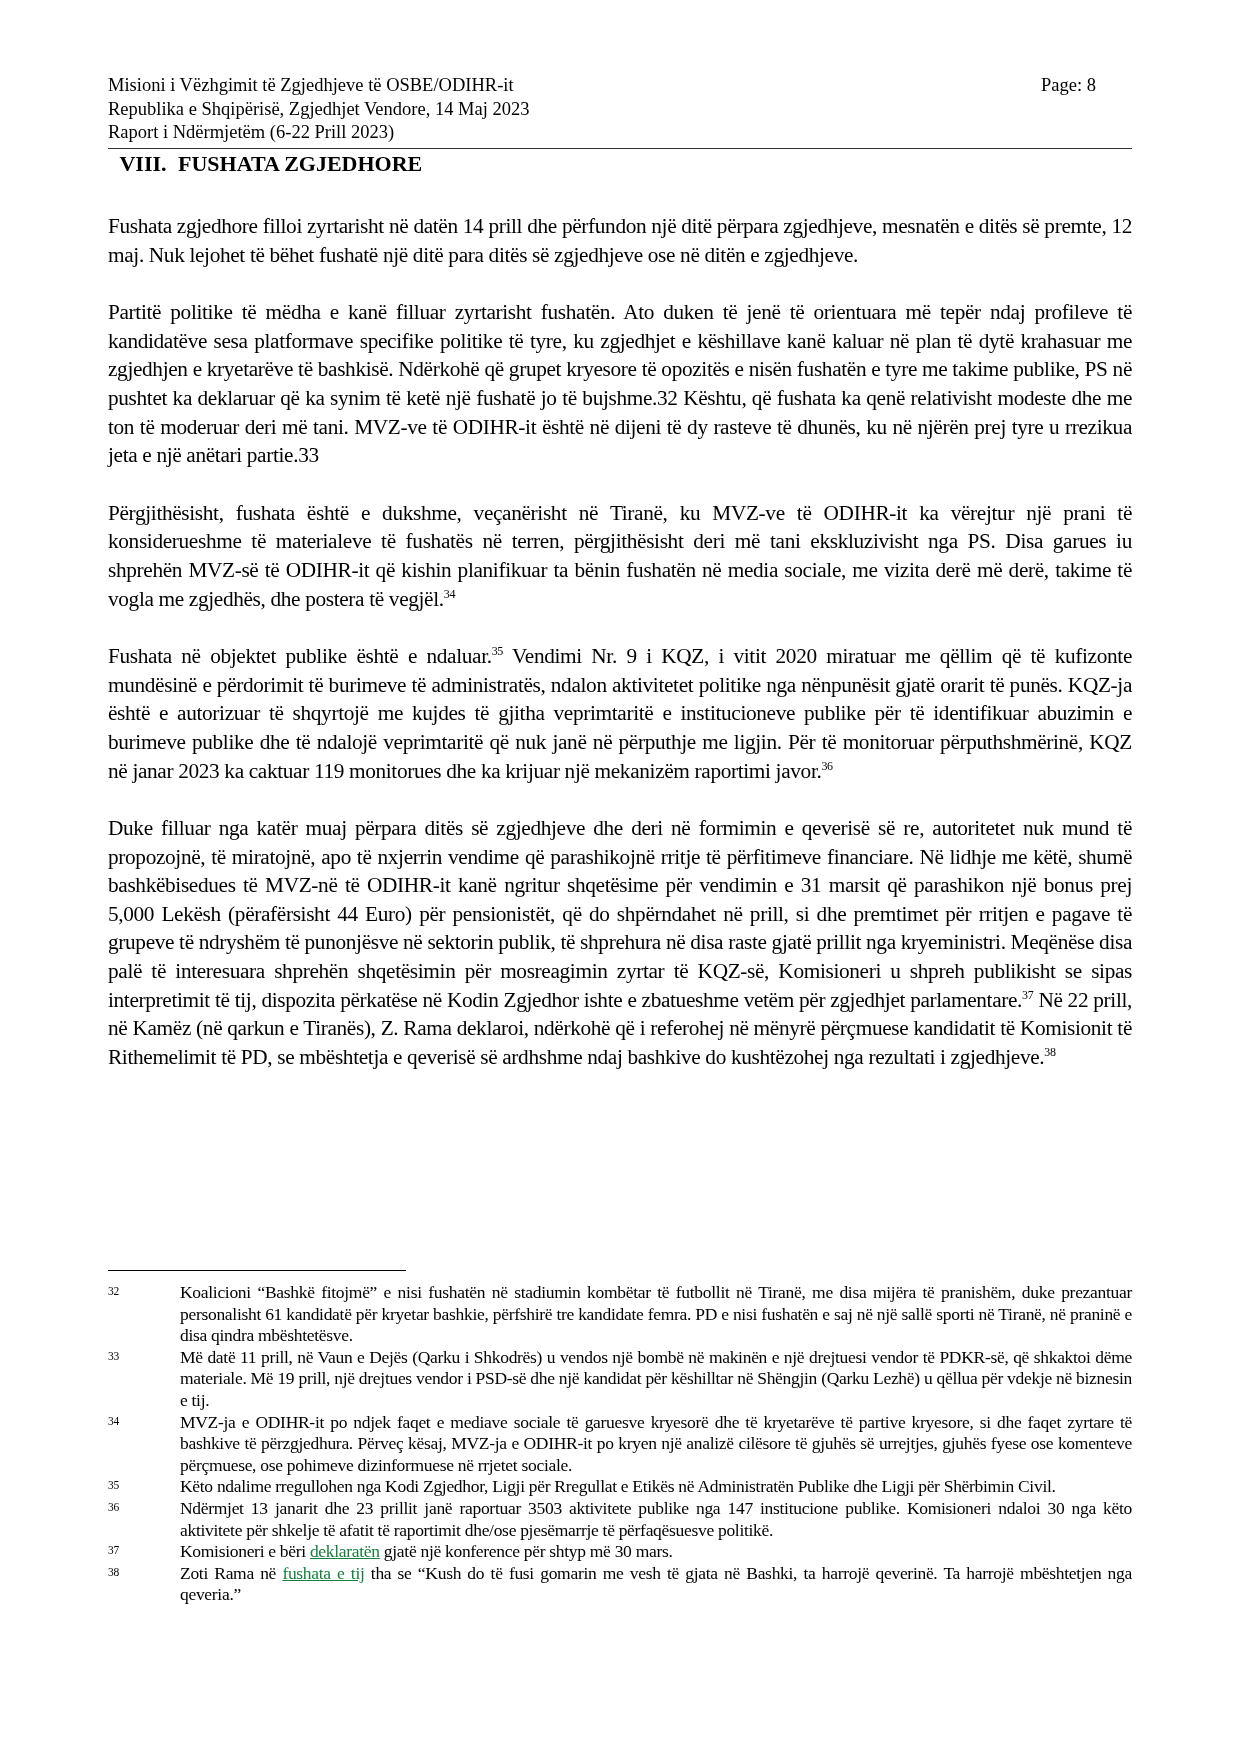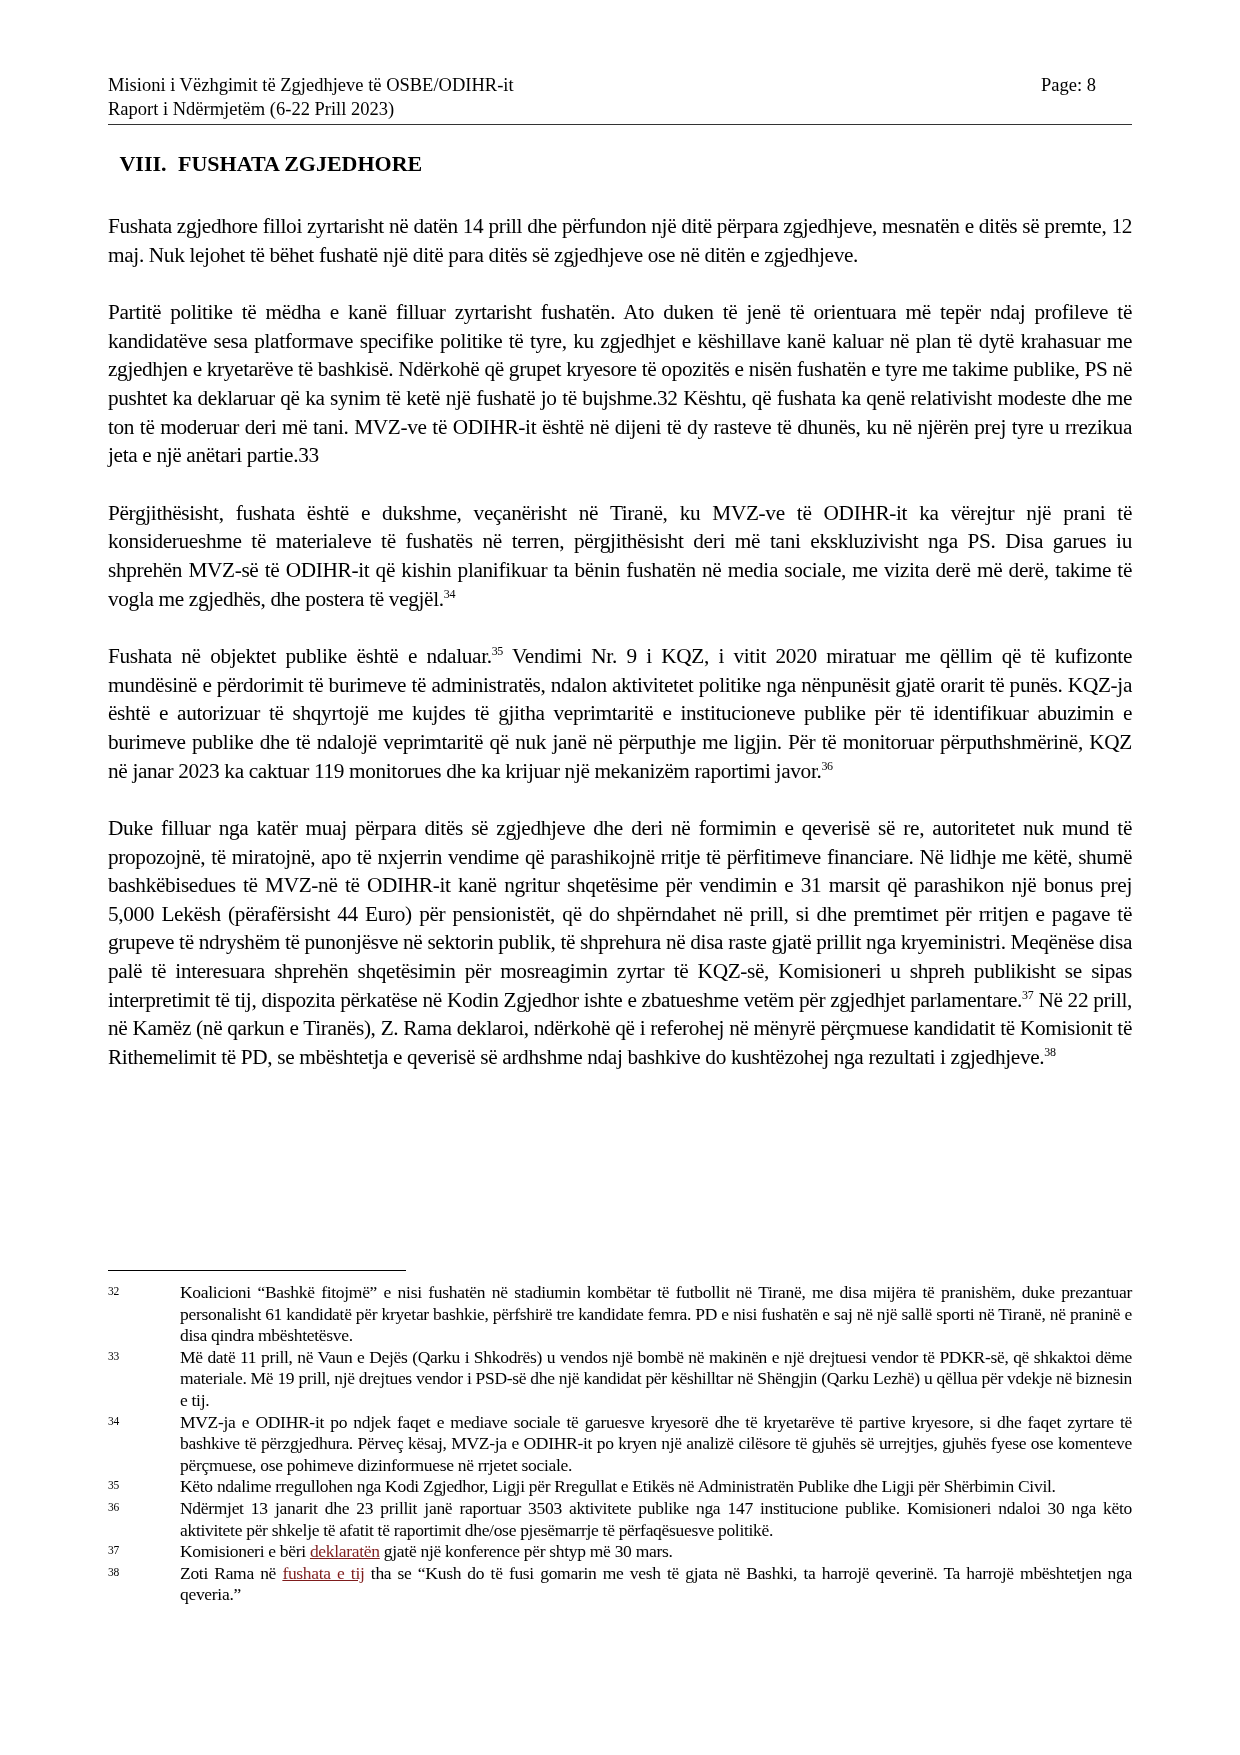--- a/index.html
+++ b/index.html
@@ -30,29 +30,30 @@
       letter-spacing: -0.35px;
     }
     sup { font-size: 12px; line-height: 0; vertical-align: super; }
     .fn-rule {
       position: absolute; left: 0; top: 1270px; width: 298px; border-top: 1px solid #000;
     }
     .footnotes { position: absolute; left: 0; top: 1282px; width: 1024px; }
     .fn { display: flex; font-size: 17.5px; line-height: 21.6px; margin: 0; letter-spacing: -0.3px; }
     .fn .fn-num { width: 72px; flex: 0 0 72px; font-size: 11.5px; line-height: 18px; }
     .fn .fn-text { flex: 1; text-align: justify; }
-    .link { color: #7f1d1d; text-decoration: underline; cursor: pointer; }
+    .link { color: #15803d; text-decoration: underline; cursor: pointer; }
   </style>
 </head>
 <body>
 
 <div class="page">
 
   <div class="header">
     <div class="line">Misioni i Vëzhgimit të Zgjedhjeve të OSBE/ODIHR-it</div>
+    <div class="line">Republika e Shqipërisë, Zgjedhjet Vendore, 14 Maj 2023</div>
     <div class="line">Raport i Ndërmjetëm (6-22 Prill 2023)</div>
     <div class="page-no">Page: 8</div>
   </div>
 
   <div class="section-title">
     <span class="num">VIII.</span><span>FUSHATA ZGJEDHORE</span>
   </div>
 
   <div class="body-text">
     <p class="para">Fushata zgjedhore filloi zyrtarisht në datën 14 prill dhe përfundon një ditë përpara zgjedhjeve, mesnatën e ditës së premte, 12 maj. Nuk lejohet të bëhet fushatë një ditë para ditës së zgjedhjeve ose në ditën e zgjedhjeve.</p>

